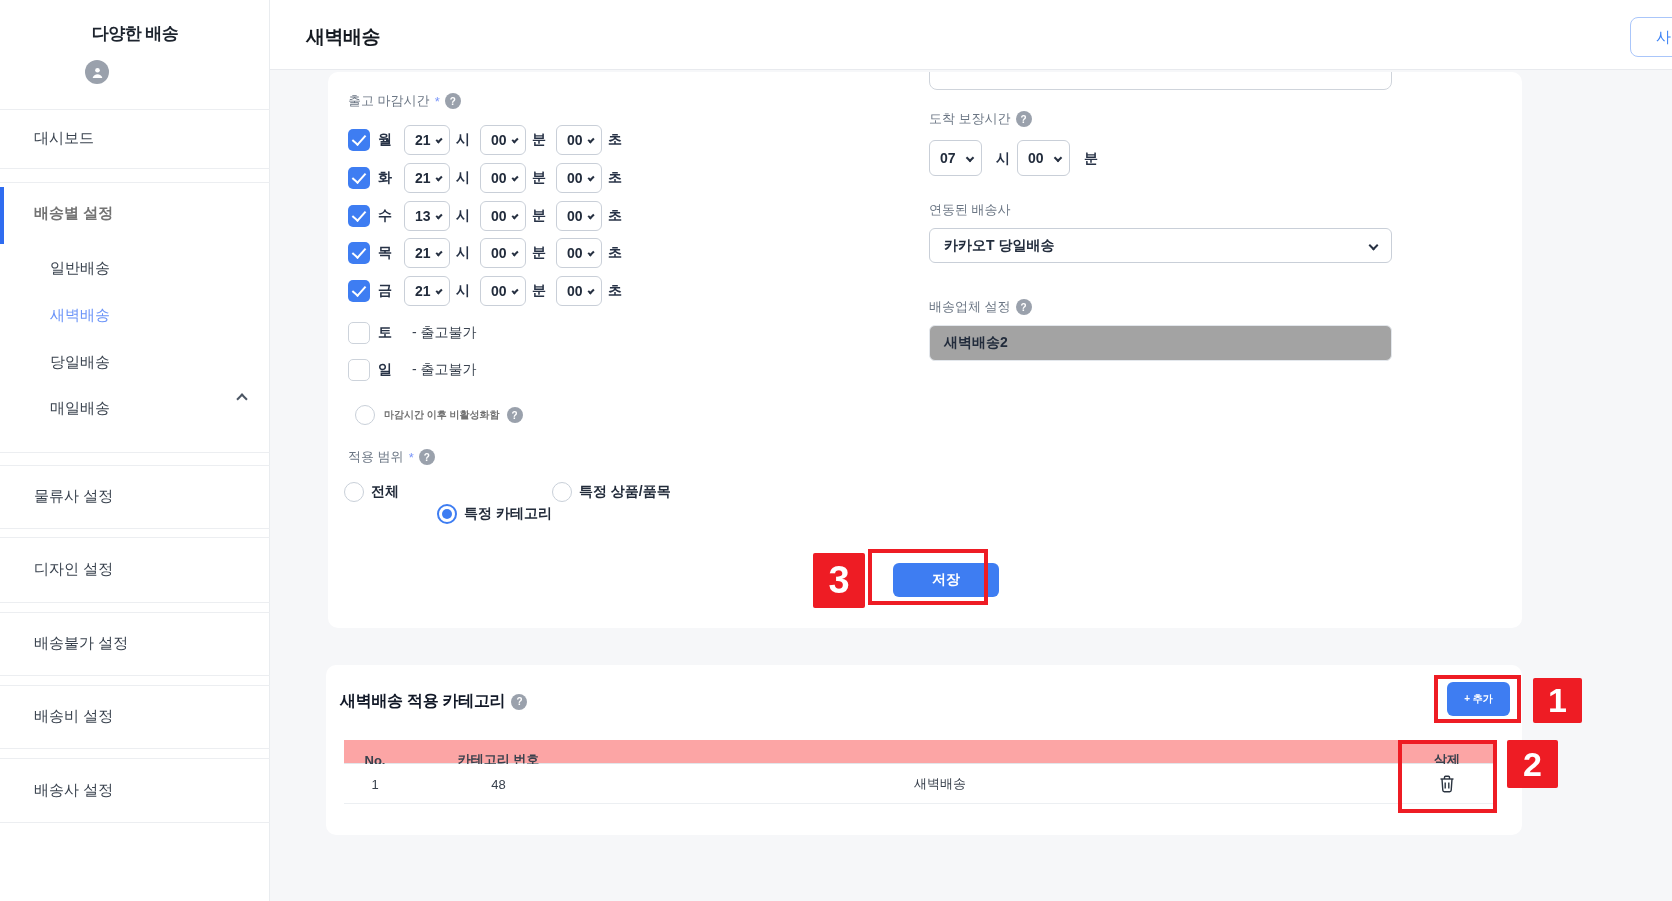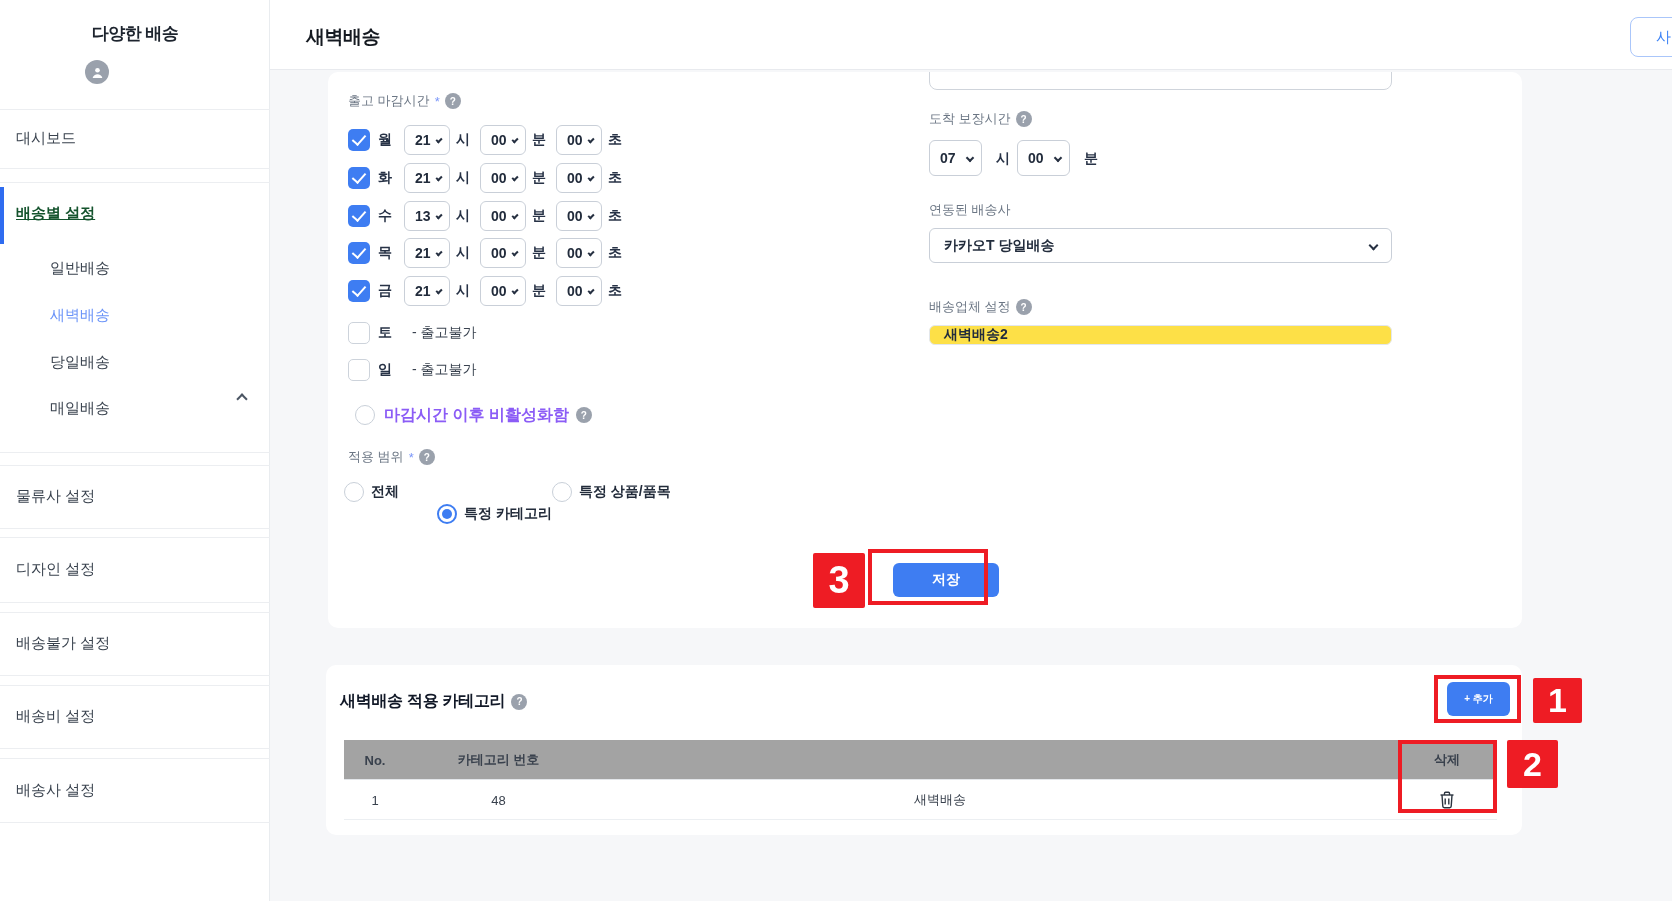--- a/index.html
+++ b/index.html
@@ -5,25 +5,25 @@
   * { margin:0; padding:0; box-sizing:border-box; }
   html,body { background:#fff; }
   body { font-family:"Liberation Sans","DejaVu Sans",sans-serif; }
   #app { position:relative; width:1672px; height:901px; overflow:hidden; background:#f6f7f9; }
 
   
   #sidebar { position:absolute; left:0; top:0; width:270px; height:901px; background:#fff; border-right:1px solid #e9ecef; }
   .sb-title { position:absolute; left:0; top:22px; width:270px; text-align:center; font-size:17px; font-weight:700; color:#1d242e; letter-spacing:-0.5px;}
   .sb-avatar { position:absolute; left:85px; top:60px; width:24px; height:24px; border-radius:50%; background:#9aa1ac; display:flex; align-items:center; justify-content:center; }
   .sb-row { position:absolute; left:0; width:270px; display:flex; align-items:center; color:#39424e; font-size:15px; }
-  .sb-row .lbl { margin-left:16px; }
+  .sb-row .lbl { margin-left:34px; }
   .sb-sub { position:absolute; left:50px; font-size:15px; color:#39424e; }
   .hr { position:absolute; left:0; width:270px; border-top:1px solid #eceef1; }
   .blue-bar { position:absolute; left:0; top:187px; width:4px; height:57px; background:#2f6cf0; }
-  .parent-active { color:#14532d; font-weight:700;text-decoration:underline; }
+  .parent-active { color:#737373; font-weight:700; }
   .sub-active { color:#6a93f8; }
   .chev { width:8px; height:8px; border-right:2px solid #4b5563; border-bottom:2px solid #4b5563; display:inline-block; }
   .chev.down { transform:rotate(45deg); }
   .chev.up { transform:rotate(225deg); }
   .sb-chev { position:absolute; right:24px; }
 
   
   #topbar { position:absolute; left:270px; top:0; width:1402px; height:70px; background:#fff; border-bottom:1px solid #e8eaee; }
   .page-title { position:absolute; left:36px; top:24px; font-size:19px; font-weight:700; color:#151a21; letter-spacing:-0.5px;}
   .use-btn { position:absolute; left:1360px; top:17px; width:90px; height:40px; background:#fff; border:1px solid #aac6fa; border-radius:8px; color:#3b82f6; font-size:15px; display:flex; align-items:center; padding-left:25px; }
@@ -58,26 +58,26 @@
 
   .blue-btn { background:#3e7df2; color:#fff; border:none; border-radius:6px; font-size:14px; font-weight:600; display:flex; align-items:center; justify-content:center; font-family:inherit; }
 
   
   .ann-box { position:absolute; border:4px solid #ee1c24; background:transparent; z-index:5; }
   .ann-badge { position:absolute; background:#ee1c24; color:#fff; font-weight:800; display:flex; align-items:center; justify-content:center; z-index:5; border-radius:2px; }
 
   
   .clipped-input { position:absolute; left:601px; top:-12px; width:463px; height:30px; border:1px solid #cfd4db; border-radius:8px; background:#fff; }
   .big-select { position:absolute; left:601px; width:463px; height:35px; background:#fff; border:1px solid #c9cfd8; border-radius:6px; display:flex; align-items:center; justify-content:space-between; padding:0 14px; font-size:14px; font-weight:600; color:#222c3c; }
-  .dis-input { position:absolute; left:601px; width:463px; height:20px; background:#fde047; border:1px solid #e3e7ec; border-radius:6px; display:flex; align-items:center; padding:0 14px; font-size:14px; font-weight:600; color:#222c3c; }
+  .dis-input { position:absolute; left:601px; width:463px; height:36px; background:#a3a3a3; border:1px solid #e3e7ec; border-radius:6px; display:flex; align-items:center; padding:0 14px; font-size:14px; font-weight:600; color:#222c3c; }
 
   
   .sec-title { position:absolute; left:14px; top:26px; font-size:16px; font-weight:700; color:#111827; display:flex; align-items:center; gap:6px; letter-spacing:-0.3px;}
   .table { position:absolute; left:18px; top:75px; width:1153px; }
-  .thead { position:relative; height:40px; background:#a3a3a3; border-bottom:1px solid #e3e6ea; }
+  .thead { position:relative; height:24px; background:#fca5a5; border-bottom:1px solid #e3e6ea; }
   .trow  { position:relative; height:40px; background:#fff; border-bottom:1px solid #eceff2; }
   .tcell { position:absolute; top:0; height:40px; display:flex; align-items:center; justify-content:center; font-size:13px; color:#39414d; }
   .thead .tcell { font-weight:700; }
   .c1 { left:0; width:62px; } .c2 { left:62px; width:185px; } .c3 { left:247px; width:698px; } .c4 { left:1053px; width:100px; }
   .trash-btn { display:flex; align-items:center; justify-content:center; width:28px; height:28px; cursor:pointer; }
 </style>
 </head>
 <body>
 
 <div id="app">
@@ -262,21 +262,21 @@
         </div>
         <div class="day-row" style="top: 283px;">
           <span class="cbx off"></span>
           <span class="day-name">일</span>
           <span class="day-note">- 출고불가</span>
         </div>
       </div>
 
     <div class="radio-row" style="left:27px; top:333px; height:20px;">
       <span class="radio" id="deact-radio"></span>
-      <span class="rlbl" style="margin-left:9px; font-size:16px; font-weight:600; color:#8b5cf6;">마감시간 이후 비활성화함</span>
+      <span class="rlbl" style="margin-left:9px; font-size:10px; font-weight:600; color:#737373;">마감시간 이후 비활성화함</span>
       <span class="help" style="margin-left:7px;">?</span>
     </div>
 
     <div class="small-label" style="left:20px; top:376px;">
       <span>적용 범위</span>
       <span class="req">*</span>
       <span class="help">?</span>
     </div>
 
     <div class="radio-row" style="left:16px; top:410px; height:20px; gap:0;" id="scope-row-1">

